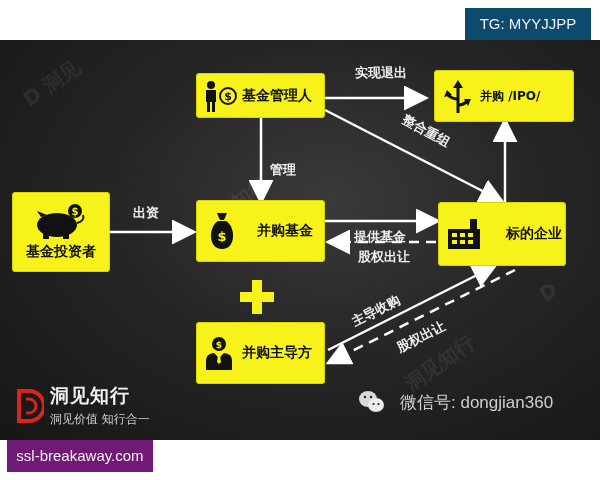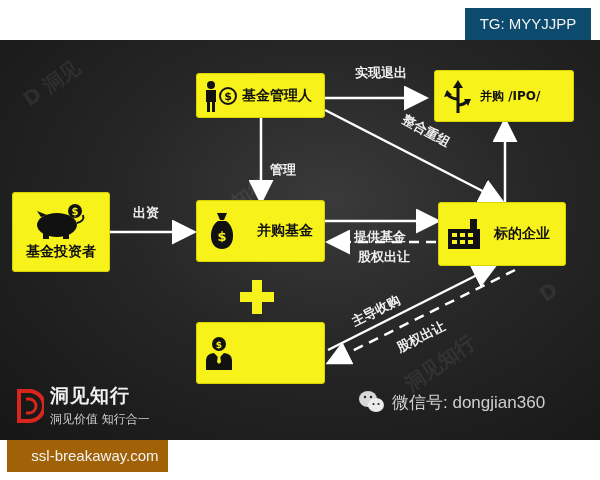--- a/index.html
+++ b/index.html
@@ -7,22 +7,22 @@
       width: 600px; height: 480px; background: #ffffff; position: relative; overflow: hidden;
       font-family: "DejaVu Sans", sans-serif;
     }
     .tag-top {
       position: absolute; left: 465px; top: 8px; width: 126px; height: 32px;
       background: #0c4a6e; color: #f2f2f2; font-size: 15px; line-height: 32px; text-align: center;
       font-family: "Liberation Sans", sans-serif; z-index: 5;
     }
     .tag-bottom {
       position: absolute; left: 7px; top: 440px; width: 146px; height: 32px;
-      background: #a16207; color: #f2f2f2; font-size: 15px; line-height: 32px; text-align: center;
-      font-family: "Liberation Sans", sans-serif; z-index: 5; padding-left: 15px;
+      background: #701a75; color: #f2f2f2; font-size: 15px; line-height: 32px; text-align: center;
+      font-family: "Liberation Sans", sans-serif; z-index: 5;
     }
     .canvas {
       position: absolute; left: 0; top: 40px; width: 600px; height: 400px;
       background: radial-gradient(ellipse at 55% 40%, #3a3a3a 0%, #262626 45%, #161616 100%);
       overflow: hidden;
     }
     .box {
       position: absolute; background: #f7f21a; border-radius: 4px;
       display: flex; align-items: center; color: #111; font-weight: bold;
       box-shadow: 0 0 0 1px #d9d400 inset;
@@ -126,41 +126,42 @@
       <path d="M14,20 Q8,20 4,16" stroke="#111" stroke-width="3" fill="none"></path>
       <polygon points="0,18 3,11 8,16" fill="#111"></polygon>
       <path d="M14,26 Q20,26 23,22" stroke="#111" stroke-width="3" fill="none"></path>
       <polygon points="20,20 27,20 24,27" fill="#111"></polygon>
     </svg>
     <div style="margin-left:8px;">
       <div class="lbl2">并购 /IPO/</div>
     </div>
   </div>
 
-  <div class="box" style="left:438px;top:162px;width:128px;height:64px;padding-left:10px;box-sizing:border-box;">
+  <div class="box" style="left:438px;top:162px;width:128px;height:64px;padding-left:10px;box-sizing:border-box;gap:12px;">
     <svg width="32" height="30" viewBox="0 0 32 30">
       <rect x="0" y="10" width="32" height="20" fill="#111"></rect>
       <rect x="22" y="0" width="7" height="12" fill="#111"></rect>
       <rect x="4" y="14" width="5" height="4" fill="#f7f21a"></rect>
       <rect x="12" y="14" width="5" height="4" fill="#f7f21a"></rect>
       <rect x="20" y="14" width="5" height="4" fill="#f7f21a"></rect>
       <rect x="4" y="21" width="5" height="4" fill="#f7f21a"></rect>
       <rect x="12" y="21" width="5" height="4" fill="#f7f21a"></rect>
       <rect x="20" y="21" width="5" height="4" fill="#f7f21a"></rect>
     </svg>
     <span class="lbl" style="margin-left:14px;">标的企业</span>
   </div>
 
   <div class="box" style="left:196px;top:282px;width:129px;height:62px;padding-left:8px;box-sizing:border-box;">
     <svg width="30" height="34" viewBox="0 0 30 34">
       <circle cx="15" cy="8" r="7" fill="#111"></circle>
       <text x="15" y="12" font-size="9" fill="#f7f21a" text-anchor="middle" font-family="DejaVu Sans, sans-serif" font-weight="bold">$</text>
       <path d="M2,34 V24 Q2,18 10,17 L15,22 L20,17 Q28,18 28,24 V34 z" fill="#111"></path>
       <polygon points="14,19 16,19 17,26 15,28 13,26" fill="#f7f21a"></polygon>
     </svg>
+    <span class="lbl" style="margin-left:8px;">并购主导方</span>
   </div>
 
   <div class="plus"></div>
 
   <span class="edge-label" style="left:133px;top:164px;">出资</span>
   <span class="edge-label" style="left:270px;top:121px;">管理</span>
   <span class="edge-label" style="left:355px;top:24px;text-align:right;">实现退出</span>
   <span class="edge-label" style="left:400px;top:82px;transform:rotate(29deg);">整合重组</span>
   <span class="edge-label" style="left:354px;top:172px;margin-top:16px;">提供基金</span>
   <span class="edge-label" style="left:358px;top:208px;">股权出让</span>
@@ -180,17 +181,17 @@
 
   <div class="wechat">
     <svg width="28" height="24" viewBox="0 0 28 24">
       <ellipse cx="10" cy="9" rx="9" ry="8" fill="#d8d8d8"></ellipse>
       <ellipse cx="18" cy="15" rx="8" ry="7" fill="#ececec"></ellipse>
       <circle cx="7" cy="7" r="1.2" fill="#222"></circle>
       <circle cx="13" cy="7" r="1.2" fill="#222"></circle>
       <circle cx="15.5" cy="14" r="1.1" fill="#222"></circle>
       <circle cx="20.5" cy="14" r="1.1" fill="#222"></circle>
     </svg>
-    <span class="wechat-text" style="margin-left:6px;text-align:right;">微信号: dongjian360</span>
+    <span class="wechat-text" style="margin-left:14px;text-align:right;">微信号: dongjian360</span>
   </div>
 </div>
 
 <div class="tag-bottom">ssl-breakaway.com</div>
 
 </body></html>

